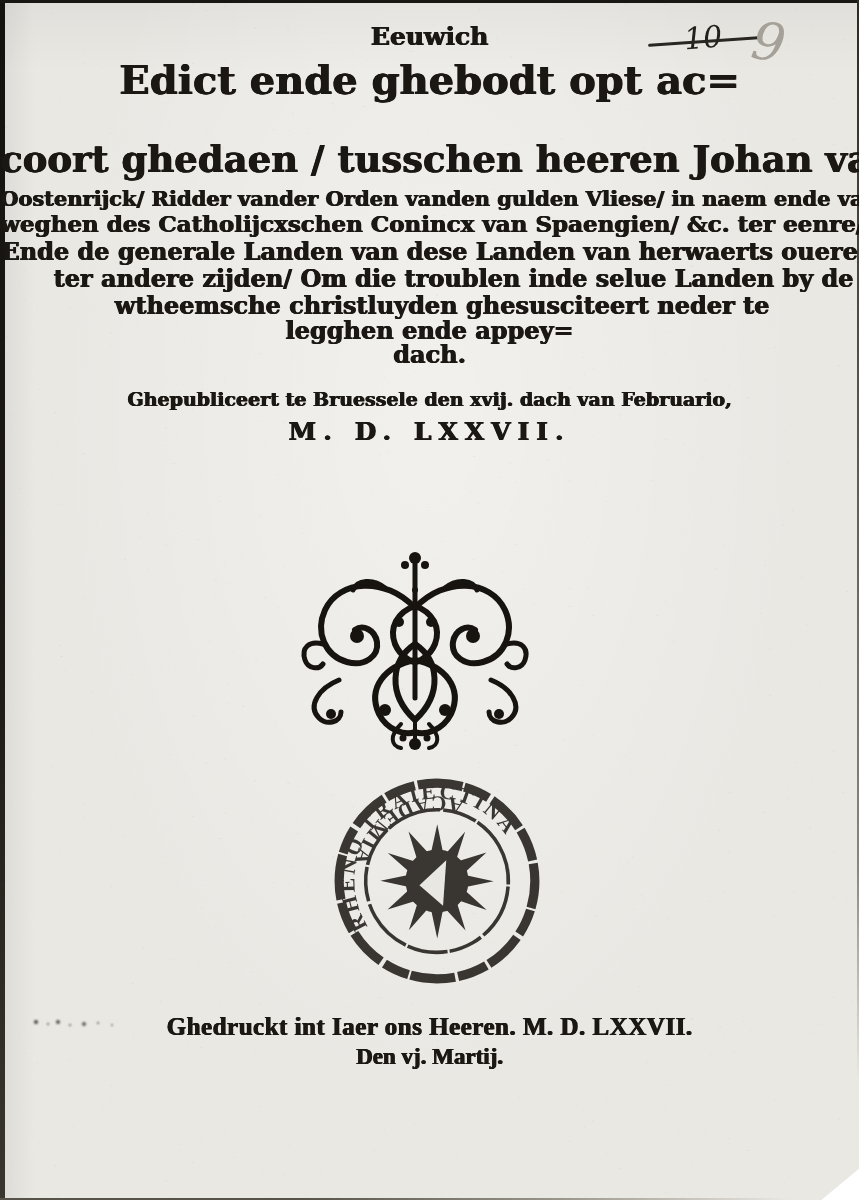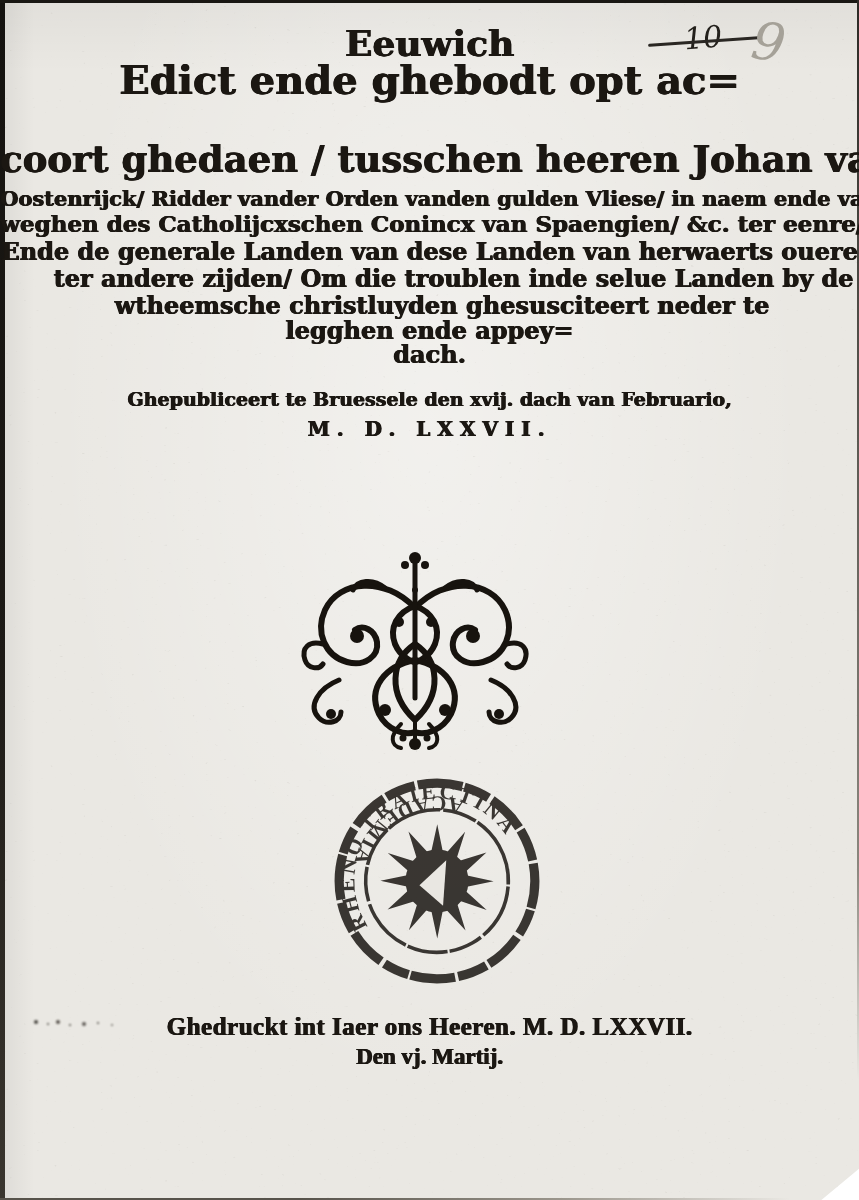--- a/index.html
+++ b/index.html
@@ -23,32 +23,32 @@
   .edge-right{position:absolute;right:0;top:0;width:2px;height:90%;z-index:3;
     background:linear-gradient(180deg,#2c2a25,#8a867d 80%,rgba(0,0,0,0));}
   .edge-bottom{position:absolute;left:0;bottom:0;width:100%;height:2px;z-index:3;
     background:linear-gradient(90deg,#57534b 0 35%,#9a958b 65%,rgba(0,0,0,0) 92%);}
   .corner-br{position:absolute;right:0;bottom:0;width:40px;height:34px;z-index:4;
     background:#ffffff;clip-path:polygon(100% 8%,100% 100%,6% 100%);}
 
   .line{position:absolute;left:0;right:0;text-align:center;white-space:nowrap;
     font-weight:bold;z-index:5;}
   .bl{text-shadow:0.7px 0 currentColor, -0.35px 0 currentColor;}
-  .kicker{top:22px;font-size:36px;text-align:center;}
+  .kicker{top:22px;font-size:25px;text-align:center;}
   .t1{top:60px;font-size:40px;line-height:1;}
   .t2{top:137px;font-size:37px;}
   .t3{top:186px;font-size:21px;}
   .t4{top:210px;font-size:23px;}
   .t5{top:237px;font-size:24px;}
   .t6{top:264px;font-size:24px;padding-left:48px;}
   .t7{top:291px;font-size:24px;padding-left:25px;}
   .t8{top:316px;font-size:24px;}
   .t9{top:340px;font-size:24px;}
   .p1{top:388px;font-size:19px;}
-  .p2{top:417px;font-size:20px;letter-spacing:7px;}
+  .p2{top:417px;font-size:25px;letter-spacing:7px;}
   .i1{top:1013px;font-size:25px;font-family:"Liberation Serif",serif;letter-spacing:.5px;}
   .i2{top:1044px;font-size:23px;font-family:"Liberation Serif",serif;}
 
   .ornament{position:absolute;left:295px;top:548px;width:240px;height:205px;color:#17130e;z-index:5;}
   .stamp{position:absolute;left:330px;top:774px;width:214px;height:214px;color:#181410;
     opacity:.84;filter:blur(.45px);z-index:5;}
 
   .hw-ten{position:absolute;left:684px;top:20px;font-size:30px;font-style:italic;
     color:#23201b;transform:rotate(-5deg);z-index:6;font-family:"DejaVu Serif",serif;}
   .hw-strike{position:absolute;left:648px;top:40px;width:112px;height:3px;background:#2a2723;

